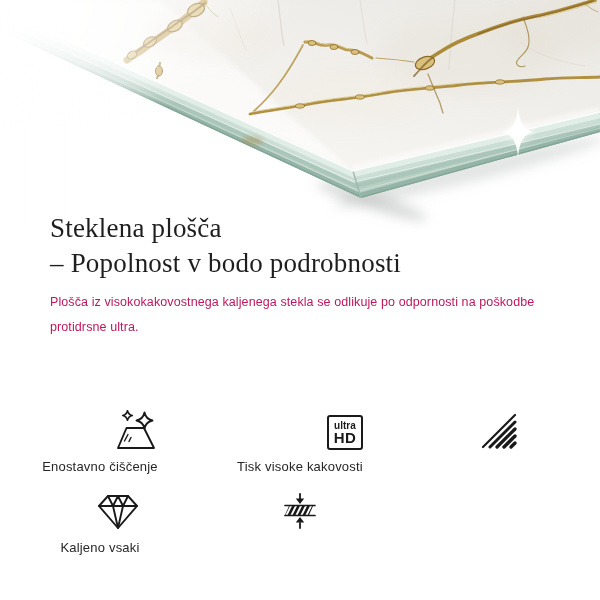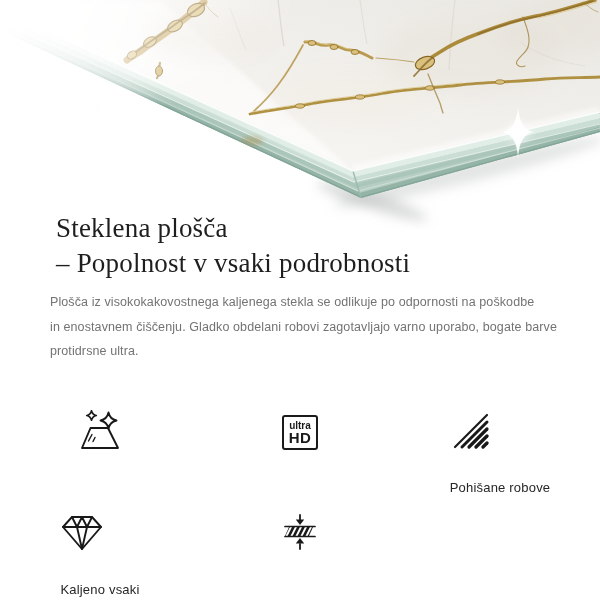--- a/index.html
+++ b/index.html
@@ -1,29 +1,29 @@
 <!DOCTYPE html>
 <html><head>
 <meta charset="utf-8">
 <style>
   html,body{margin:0;padding:0;background:#ffffff;}
   body{width:600px;height:600px;overflow:hidden;position:relative;
        font-family:"Liberation Sans","DejaVu Sans",sans-serif;color:#222;}
   .hero{position:absolute;top:0;left:0;width:600px;height:230px;}
-  .title{position:absolute;top:211px;left:56px;
+  .title{position:absolute;top:211px;left:50px;
          font-family:"Liberation Serif","DejaVu Serif",serif;
          font-size:27px;line-height:35px;font-weight:400;color:#1e1e1e;
          letter-spacing:.2px;white-space:nowrap;}
   .para{position:absolute;top:290px;left:50px;width:545px;
-        font-size:12.5px;line-height:24.5px;color:#737373;letter-spacing:.1px;}
+        font-size:12.5px;line-height:24.5px;color:#be185d;letter-spacing:.1px;}
   .para div{white-space:nowrap;}
   .features{position:absolute;top:404px;left:0;width:600px;
             display:grid;grid-template-columns:200px 200px 200px;row-gap:10px;
             justify-items:center;}
-  .feature{display:flex;flex-direction:column;align-items:flex-start;gap:21px;}
+  .feature{display:flex;flex-direction:column;align-items:flex-end;}
   .icon-box{height:46px;display:flex;align-items:flex-end;justify-content:center;}
   .feature .label{margin-top:8px;font-size:13px;line-height:17px;color:#262626;
                   letter-spacing:.2px;white-space:nowrap;}
   .icon{stroke:#191919;fill:none;stroke-width:1.9;stroke-linecap:round;stroke-linejoin:round;}
   .hdbox{width:36px;height:35px;border:2.3px solid #1a1a1a;border-radius:3px;
          display:flex;flex-direction:column;align-items:center;justify-content:center;
          box-sizing:border-box;}
   .hdbox .u{font-size:10px;font-weight:700;line-height:10px;color:#1a1a1a;}
   .hdbox .h{font-size:15px;font-weight:800;line-height:14px;color:#1a1a1a;letter-spacing:.3px;}
 </style>
@@ -152,62 +152,62 @@
     <circle r="2.5" fill="#ffffff"></circle>
   </g>
 
   <rect x="0" y="0" width="160" height="230" fill="url(#fadeL)"></rect>
   <rect x="0" y="0" width="300" height="130" fill="url(#fadeTL)"></rect>
 </svg>
 </div>
 
 <div class="title">
   <div>Steklena plošča</div>
-  <div>– Popolnost v vsaki podrobnosti</div>
+  <div>– Popolnost v bodo podrobnosti</div>
 </div>
 
 <div class="para">
   <div>Plošča iz visokokakovostnega kaljenega stekla se odlikuje po odpornosti na poškodbe</div>
-  <div>in enostavnem čiščenju. Gladko obdelani robovi zagotavljajo varno uporabo, bogate barve</div>
   <div>protidrsne ultra.</div>
 </div>
 
 <div class="features">
 
   <div class="feature">
     <div class="icon-box">
       <svg class="icon" width="44" height="40" viewBox="0 0 44 40">
         <path d="M4,38 L12.5,18 L30,18 L40,38 Z"></path>
         <path d="M10.5,31 L14,24.5 M15,31.5 L17,27.5" stroke-width="1.4"></path>
         <path d="M30.5,2.5 Q31.9,9.1 38.5,10.5 Q31.9,11.9 30.5,18.5 Q29.1,11.9 22.5,10.5 Q29.1,9.1 30.5,2.5 Z" fill="#ffffff"></path>
         <path d="M13.5,0.7 Q14.4,4.6 18.3,5.5 Q14.4,6.4 13.5,10.3 Q12.6,6.4 8.7,5.5 Q12.6,4.6 13.5,0.7 Z" fill="#ffffff" stroke-width="1.6"></path>
       </svg>
     </div>
+    <div class="label">Enostavno čiščenje</div>
   </div>
 
   <div class="feature">
     <div class="icon-box">
       <div class="hdbox">
         <div class="u">ultra</div>
         <div class="h">HD</div>
       </div>
     </div>
+    <div class="label">Tisk visoke kakovosti</div>
   </div>
 
   <div class="feature">
     <div class="icon-box">
       <svg class="icon" width="44" height="40" viewBox="0 0 44 40">
         <path d="M5,37 L37,5" stroke-width="2.2"></path>
         <path d="M12,37 L37,12" stroke-width="3"></path>
         <path d="M19,37 L37,19" stroke-width="3.2"></path>
         <path d="M26,37 L37,26" stroke-width="3.4"></path>
         <path d="M33,37 L37,33" stroke-width="3.4"></path>
       </svg>
     </div>
-    <div class="label">Pohišane robove</div>
   </div>
 
   <div class="feature">
     <div class="icon-box">
       <svg class="icon" width="44" height="40" viewBox="0 0 44 40">
         <path d="M12,5 L32,5 L41,15 L22,37 L3,15 Z"></path>
         <path d="M3,15 L41,15"></path>
         <path d="M12,5 L17,15 L22,5 L27,15 L32,5"></path>
         <path d="M17,15 L22,37 M27,15 L22,37"></path>
       </svg>

